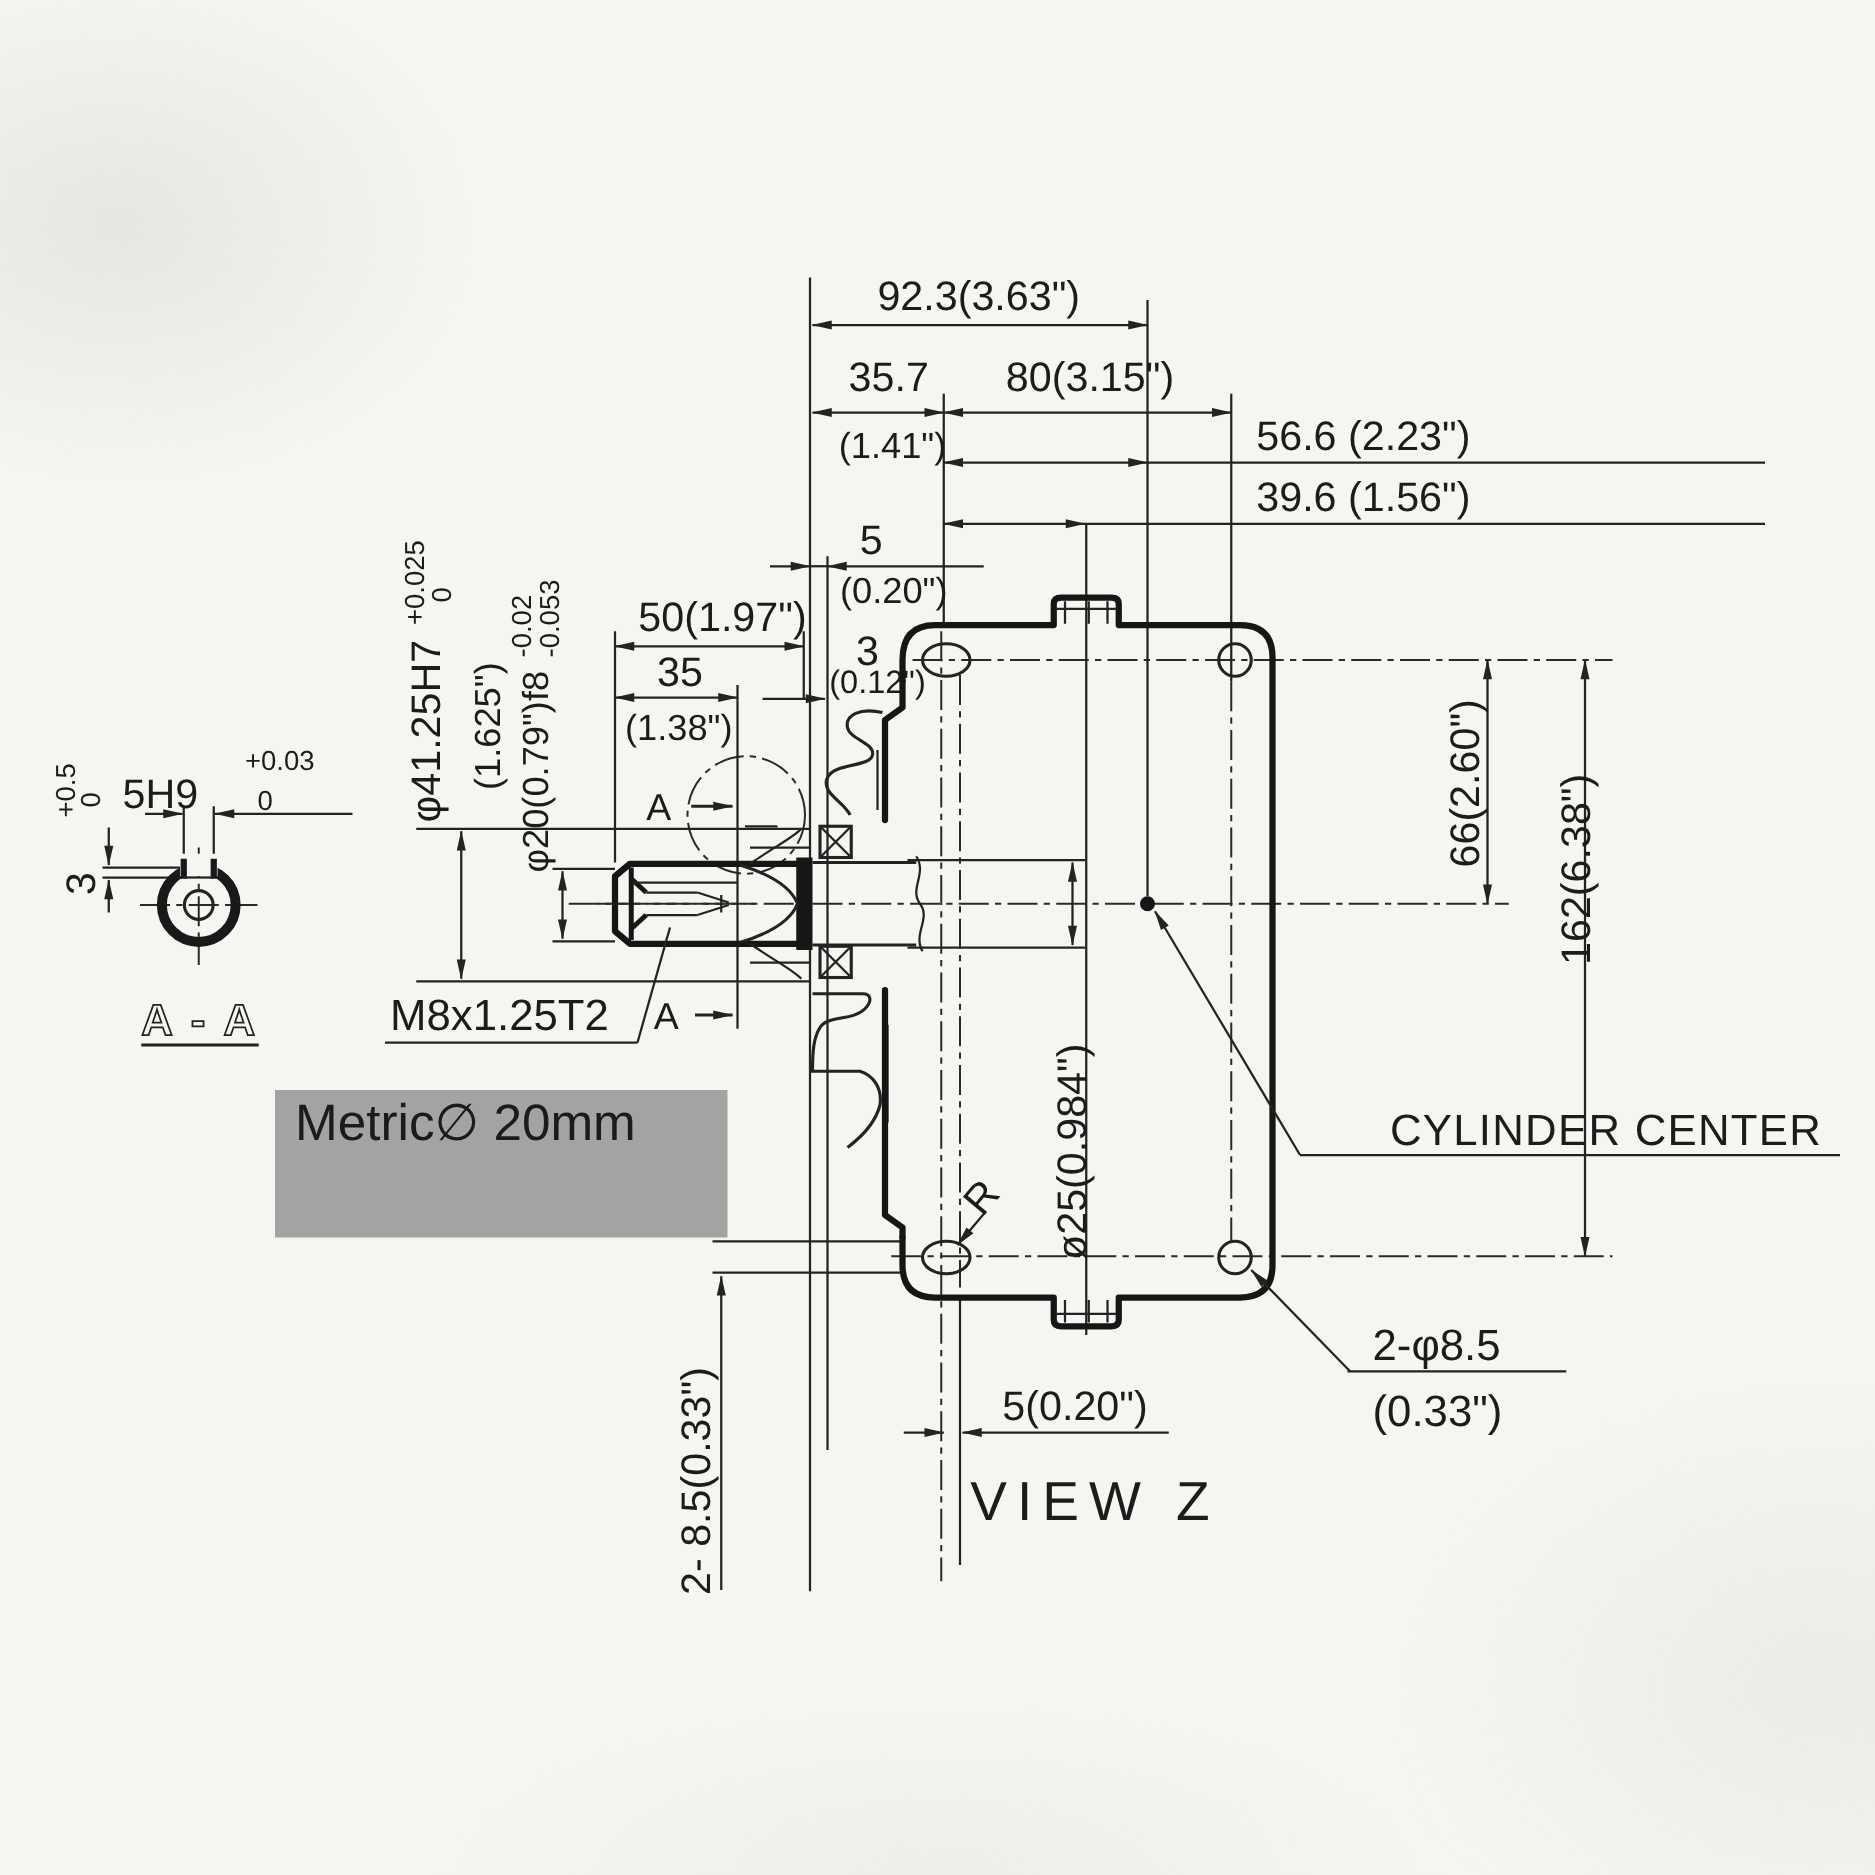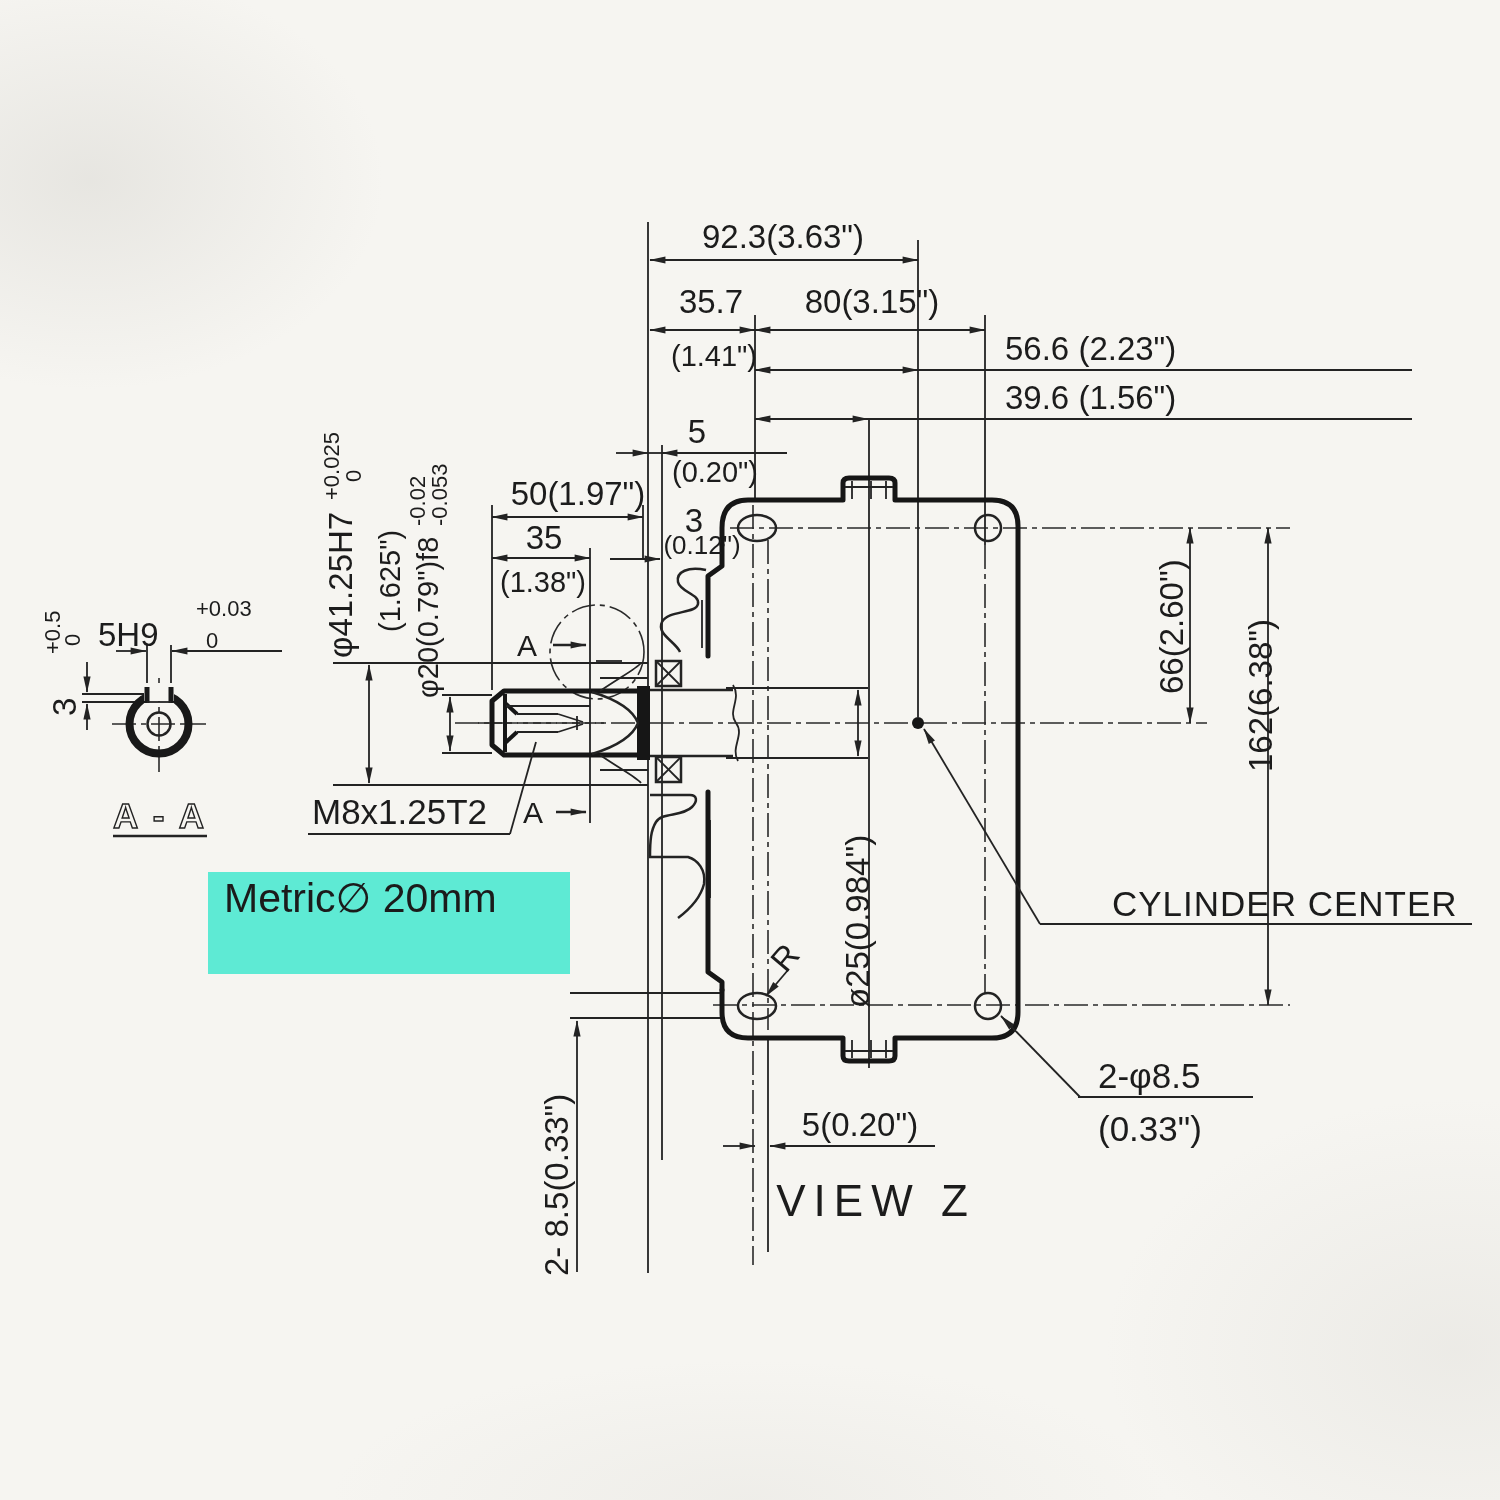--- a/index.html
+++ b/index.html
@@ -276,16 +276,16 @@
       <g transform="translate(786,974) rotate(-50)">
         <text class="t" x="0" y="0">R</text>
       </g>
       <text style="font-size:30px" text-anchor="middle" x="527" y="656">A</text>
       <text style="font-size:30px" text-anchor="middle" x="533" y="823">A</text>
       <text class="aa" text-anchor="middle" x="160" y="828">A - A</text>
       <text class="big" text-anchor="middle" x="876" y="1216">VIEW  Z</text>
     </g>
   </svg>
 
-  <div style="position:absolute;left:208px;top:872px;width:362px;height:102px;background:#5eead4;">
+  <div style="position:absolute;left:220px;top:872px;width:362px;height:118px;background:#a3a3a3;">
     <div style="position:absolute;left:16px;top:2px;font-size:41px;color:#1b1b1b;white-space:nowrap;">Metric∅ 20mm</div>
   </div>
 </div>
 
 </body></html>

